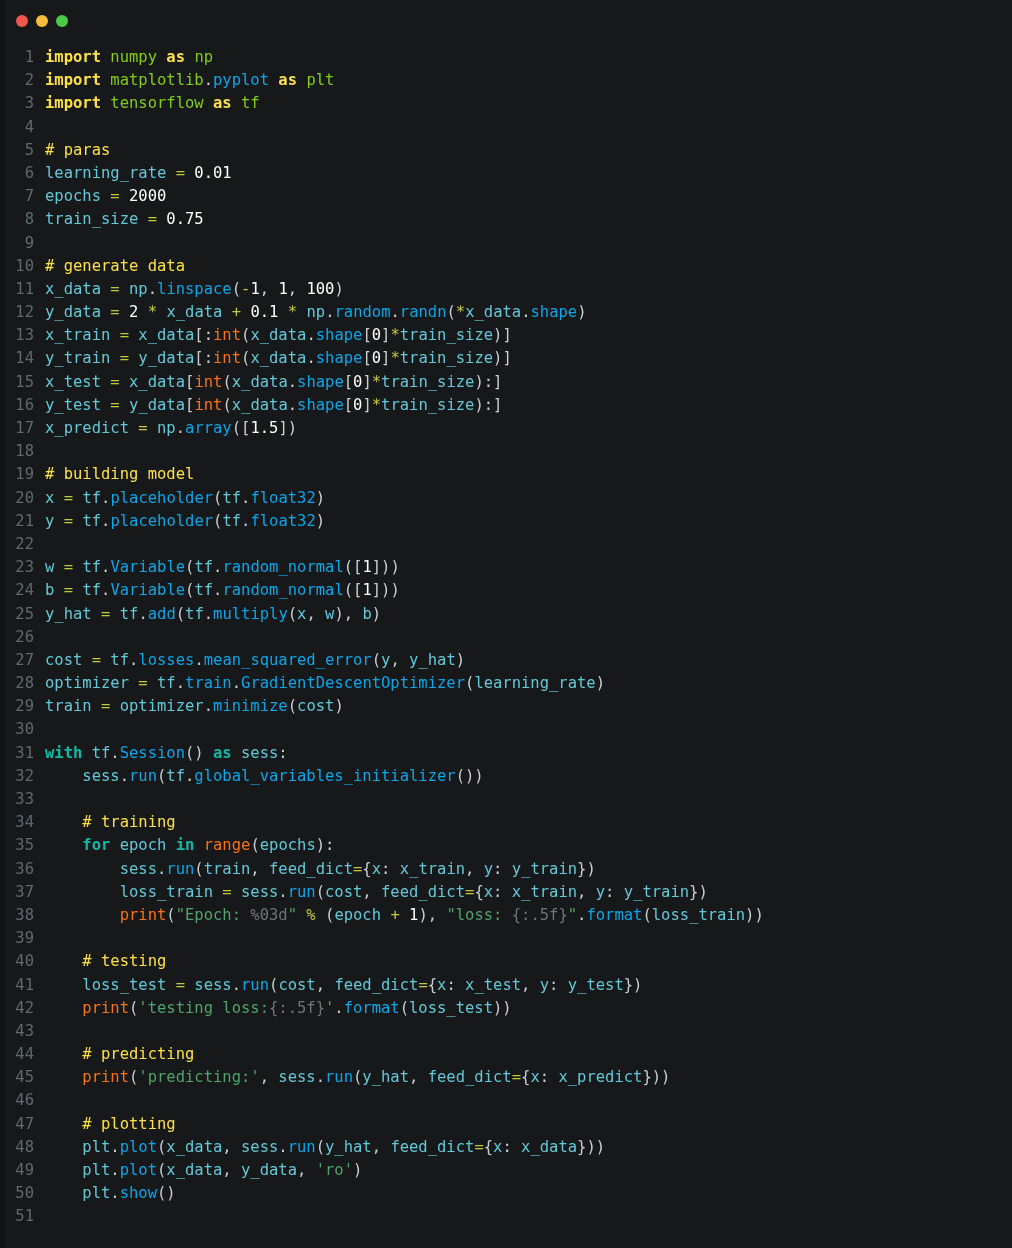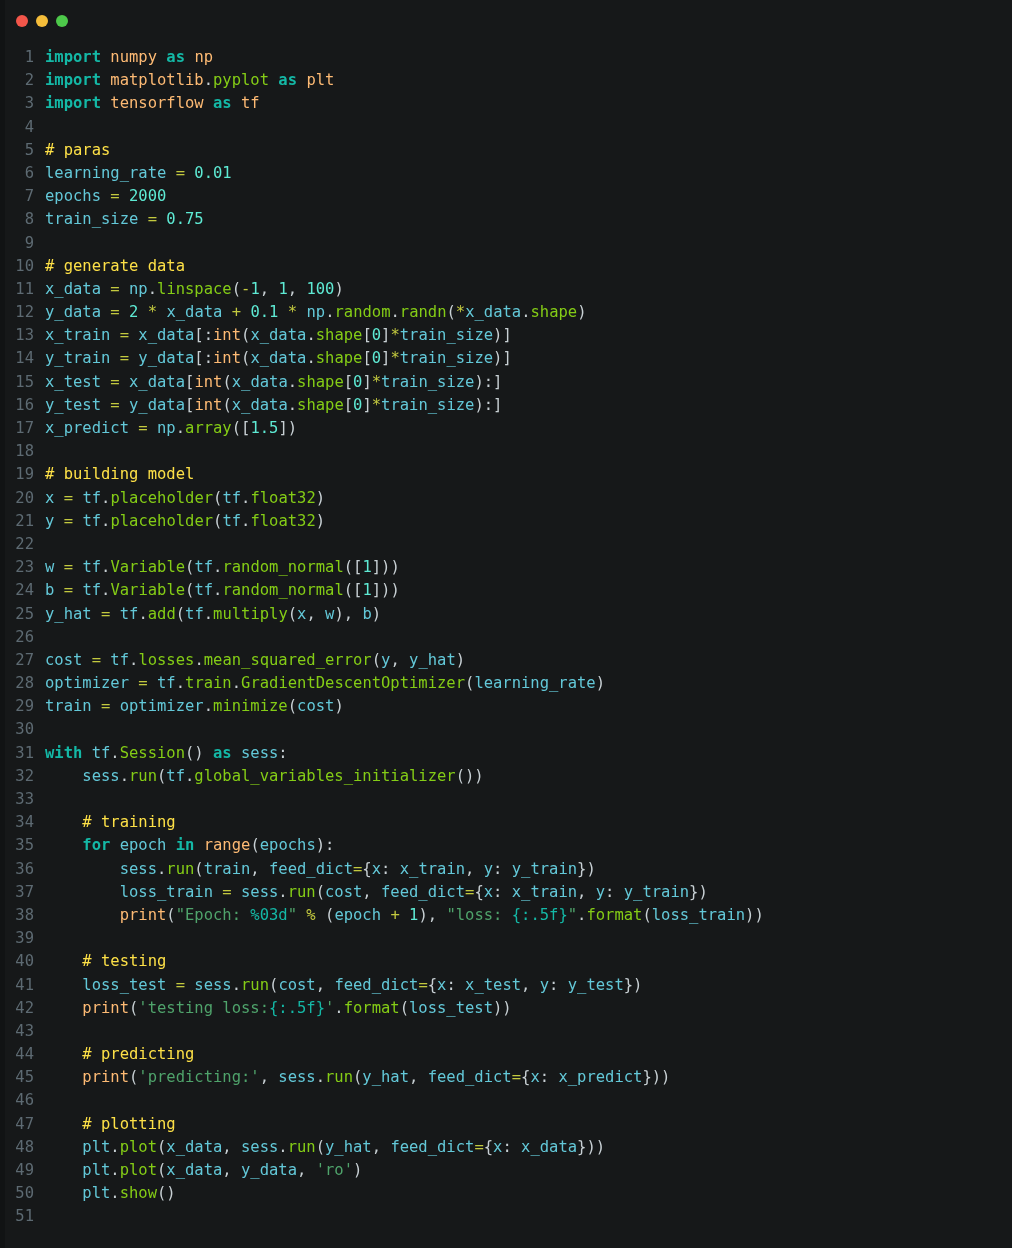--- a/index.html
+++ b/index.html
@@ -65,31 +65,31 @@
     width: 34px;
     text-align: right;
     color: #5d6a72;
     margin-right: 11px;
     user-select: none;
   }
   .code-text { color: #c8d0d4; }
 
   
   .kw       { color: #14b8a6; font-weight: bold; }  
-  .imp      { color: #14b8a6; font-weight: bold; }  
-  .mod      { color: #fdba74; }                     
+  .imp      { color: #fde047; font-weight: bold; }  
+  .mod      { color: #84cc16; }                     
   .var      { color: #63c8d8; }                     
-  .attr     { color: #84cc16; }                     
-  .builtin  { color: #fdba74; }                     
-  .num      { color: #5eead4; margin-top: 40px; }                     
+  .attr     { color: #0ea5e9; }                     
+  .builtin  { color: #f97316; }                     
+  .num      { color: #ffffff; margin-top: 40px; }                     
   .op       { color: #c3c93f; }                     
   .punc     { color: #c8d0d4; }                     
   .cmt      { color: #fde047; }                     
   .str      { color: #4fa36b; }                     
-  .fmt      { color: #14b8a6; }                     
+  .fmt      { color: #737373; }                     
 </style>
 </head>
 <body>
 
 <div id="window">
 
   <div id="left-edge"></div>
 
   <div id="titlebar">
     <span class="dot dot-close"></span>

